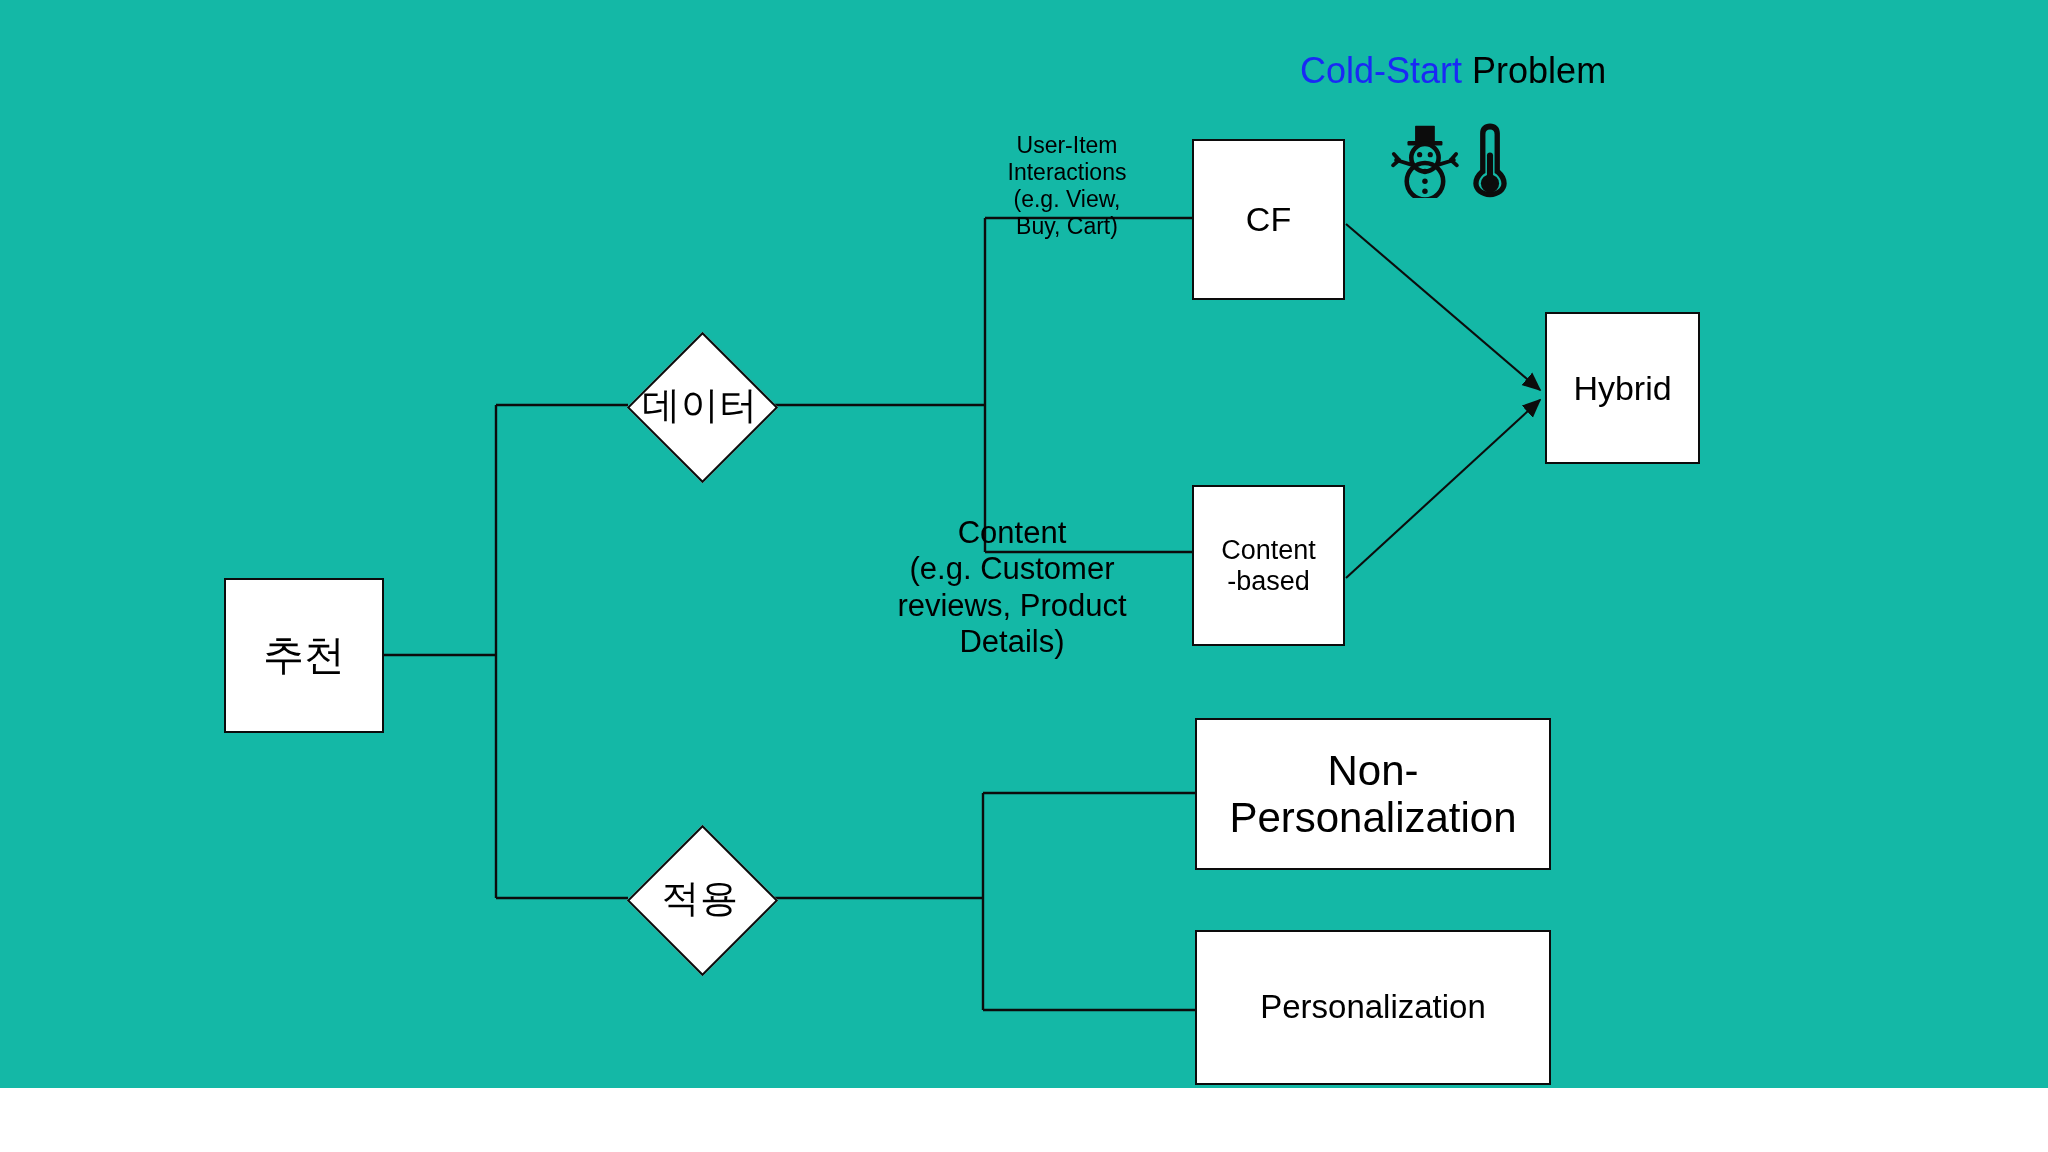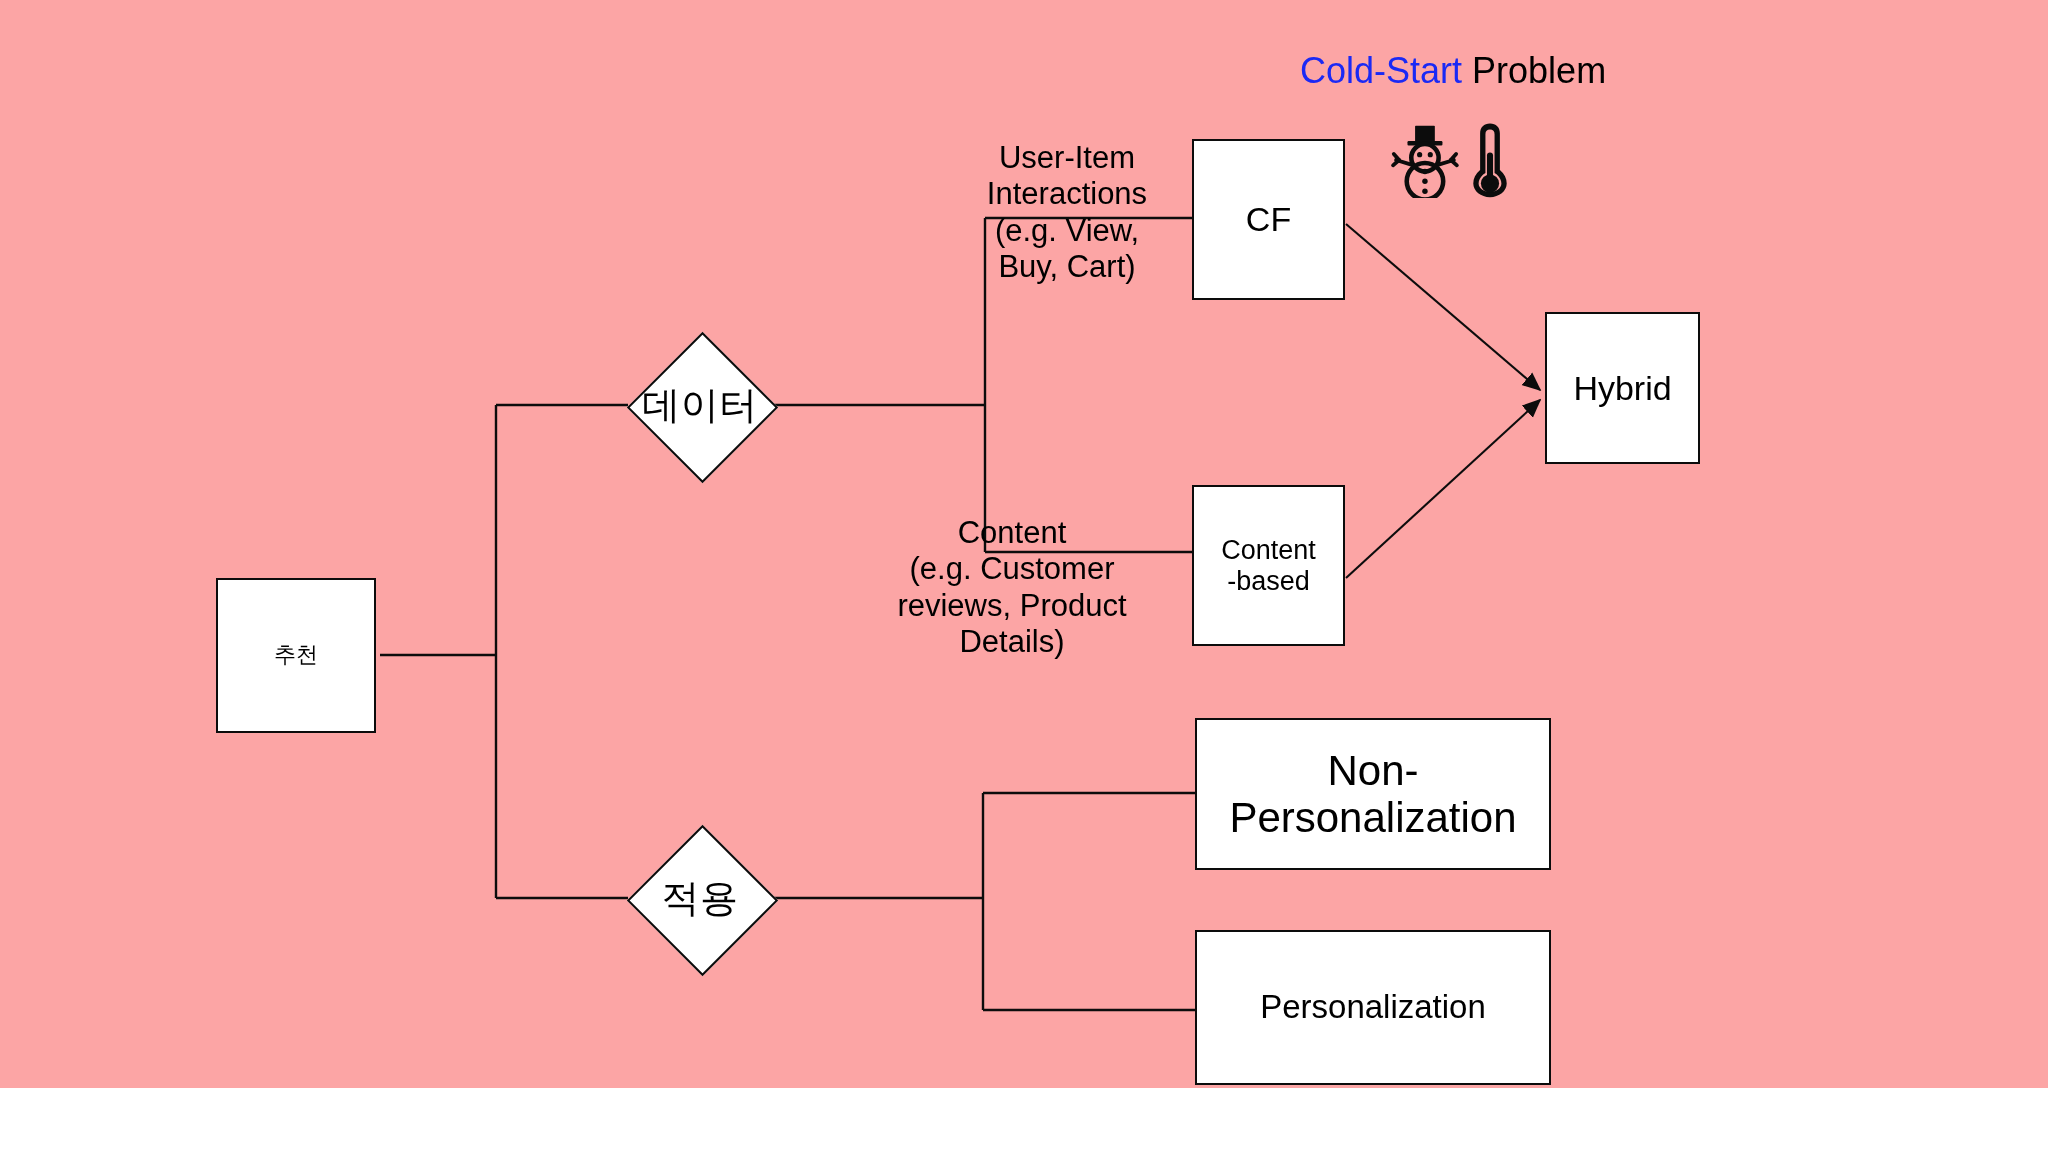--- a/index.html
+++ b/index.html
@@ -9,21 +9,21 @@
     background: #ffffff;
   }
   body {
     font-family: "Liberation Sans", "DejaVu Sans", sans-serif;
     color: #000000;
   }
   #canvas {
     position: relative;
     width: 2048px;
     height: 1088px;
-    background: #fca5a5;
+    background: #14b8a6;
     overflow: hidden;
   }
   #edges {
     position: absolute;
     left: 0;
     top: 0;
     width: 2048px;
     height: 1152px;
     pointer-events: none;
   }
@@ -181,35 +181,35 @@
                  C14,99 4,91 4,81 C4,74 7,68 13,63 L13,15 C13,7 18,2 26,2 Z
                  M26,10 C22,10 20,12 20,16 L20,67 L17,69 C13,73 11,77 11,81
                  C11,87 18,92 26,92 C34,92 41,87 41,81 C41,77 39,73 35,69 L32,67 L32,16
                  C32,12 30,10 26,10 Z"></path>
         <circle cx="26" cy="81" r="12"></circle>
         <rect x="22" y="40" width="8" height="42" rx="4"></rect>
       </g>
     </svg>
   </div>
 
-  <div class="node boxnode" style="left:216px; top:578px; width:160px; height:155px; font-size:22px;">
+  <div class="node boxnode" style="left:224px; top:578px; width:160px; height:155px; font-size:41px;">
     <span>추천</span>
   </div>
 
   <div class="diamond-wrap" style="left:628px; top:826px; width:144px; height:145px;">
     <div class="diamond-shape"></div>
     <span class="diamond-label">적용</span>
   </div>
 
   <div class="diamond-wrap" style="left:628px; top:333px; width:144px; height:145px;">
     <div class="diamond-shape"></div>
     <span class="diamond-label">데이터</span>
   </div>
 
-  <div class="freelabel" style="left:962px; top:140px; width:210px; font-size:31px;">User-Item
+  <div class="freelabel" style="left:962px; top:132px; width:210px; font-size:23px;">User-Item
 Interactions
 (e.g. View,
 Buy, Cart)</div>
 
   <div class="freelabel" style="left:862px; top:515px; width:300px; font-size:31px;">Content
 (e.g. Customer
 reviews, Product
 Details)</div>
 
   <div class="node boxnode" style="left:1192px; top:139px; width:153px; height:161px; font-size:34px;">

